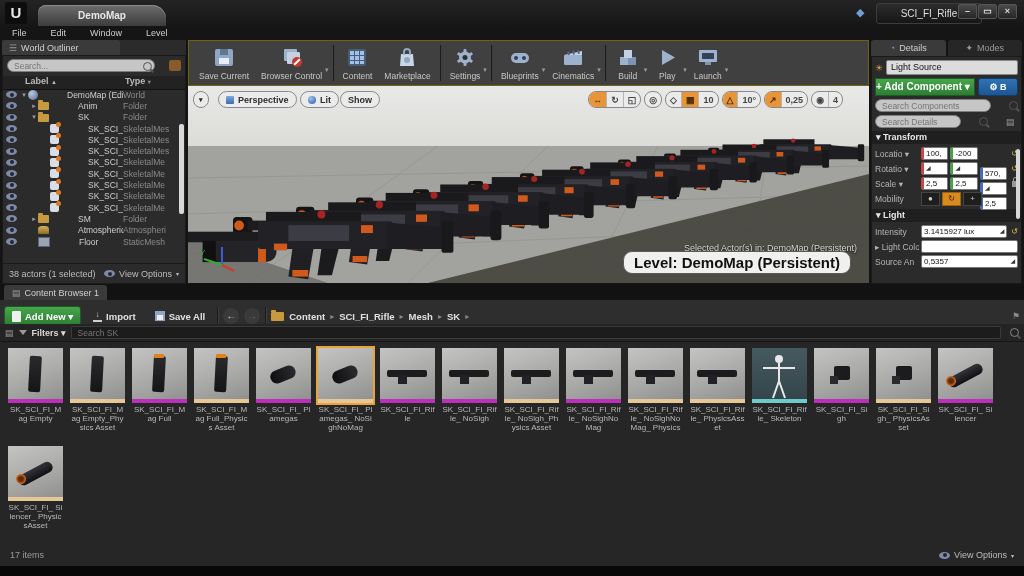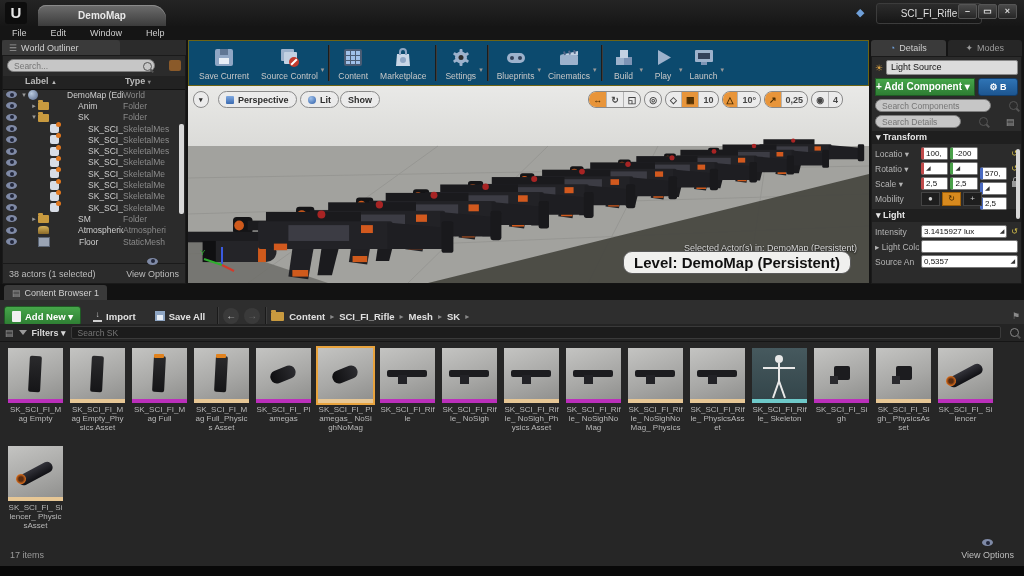--- a/index.html
+++ b/index.html
@@ -38,21 +38,21 @@
   .folder-i{width:11px;height:8px;background:#c89a3f;border-radius:1px;position:relative;margin-top:1px;}
   .folder-i::before{content:"";position:absolute;top:-2px;left:0;width:5px;height:2px;background:#c89a3f;border-radius:1px 1px 0 0;}
   .skm-i{width:9px;height:9px;background:#d8dde6;border-radius:2px;position:relative;}
   .skm-i::after{content:"";position:absolute;right:-2px;top:-2px;width:5px;height:5px;background:#e07820;border-radius:50%;}
   .world-i{width:10px;height:10px;background:radial-gradient(circle at 35% 35%,#b9c9de,#54678a);border-radius:50%;}
   .fog-i{width:11px;height:8px;background:linear-gradient(#d8b35a,#8a6a2a);border-radius:40% 40% 10% 10%;}
   .floor-i{width:10px;height:8px;background:#9aa4b4;border:1px solid #5a6474;}
   .wo-scroll{position:absolute;right:1px;top:68px;width:5px;height:90px;background:#d8d8d8;border-radius:2px;}
   .wo-footer{position:absolute;left:0;bottom:0;right:0;height:19px;border-top:1px solid #1a1a1a;display:flex;align-items:center;justify-content:space-between;padding:0 6px;color:#bdbdbd;}
   
-  #toolbar{left:188px;top:40px;width:681px;height:46px;background:#0c4a6e;border:1px solid #6d6414;box-sizing:border-box;display:flex;align-items:center;padding:15px 4px;}
+  #toolbar{left:188px;top:40px;width:681px;height:46px;background:#404040;border:1px solid #6d6414;box-sizing:border-box;display:flex;align-items:center;padding:15px 4px;}
   .tb-btn{display:flex;flex-direction:column;align-items:center;justify-content:center;height:42px;padding:0 6px;color:#c8c8c8;font-size:8.5px;gap:1px;}
   .tb-dd{color:#9a9a9a;font-size:7px;align-self:center;margin:14px 1px 0 -3px;}
   .tb-sep{width:1px;height:36px;background:#1c1c1c;margin:0 3px;box-shadow:1px 0 0 #3d3d3d;}
   
   #viewport{left:188px;top:86px;width:681px;height:197px;background:#888;overflow:hidden;}
   .vp-btn{position:absolute;height:15px;background:rgba(235,235,235,.92);border:1px solid #8a8a8a;border-radius:9px;color:#2d2d2d;font-size:9px;font-weight:bold;display:flex;align-items:center;padding:0 7px;gap:4px;}
   .vp-ico-cube{width:8px;height:8px;background:linear-gradient(#7fa8e0,#3a6ab0);border-radius:1px;}
   .vp-ico-sph{width:8px;height:8px;background:radial-gradient(circle at 35% 30%,#9fc0ea,#2d5ea8);border-radius:50%;}
   .snapbar{position:absolute;right:26px;top:5px;display:flex;gap:3px;align-items:center;}
   .snap-grp{display:flex;background:rgba(235,235,235,.92);border:1px solid #8a8a8a;border-radius:8px;overflow:hidden;height:15px;align-items:stretch;}
@@ -120,42 +120,42 @@
   .k-part::before{content:"";position:absolute;left:14px;top:20px;width:26px;height:13px;background:linear-gradient(90deg,#0e0e10,#2c2c30);border-radius:6px;transform:rotate(-22deg);}
   .k-rifle::before{content:"";position:absolute;left:7px;top:22px;width:40px;height:7px;background:#1c1c1f;border-radius:2px;}
   .k-rifle::after{content:"";position:absolute;left:18px;top:27px;width:9px;height:9px;background:#222226;}
   .k-scope::before{content:"";position:absolute;left:20px;top:18px;width:16px;height:14px;background:#1c1c1f;border-radius:2px;}
   .k-scope::after{content:"";position:absolute;left:16px;top:28px;width:8px;height:8px;background:#2a2a2e;}
   .k-sil::before{content:"";position:absolute;left:9px;top:22px;width:37px;height:11px;background:linear-gradient(#33333a,#101014);border-radius:5px;transform:rotate(-28deg);}
   .k-sil::after{content:"";position:absolute;left:8px;top:28px;width:10px;height:10px;background:radial-gradient(circle,#5a2c10 30%,#e0711e 70%);border-radius:50%;transform:rotate(-28deg);}
   .k-skel{background:linear-gradient(#46595e,#324449);}
   #cb-footer{position:absolute;left:0;top:260px;width:1024px;height:22px;display:flex;align-items:center;justify-content:space-between;padding:0 10px;box-sizing:border-box;color:#9a9a9a;}
   #bottom-strip{left:0;top:566px;width:1024px;height:10px;background:#080808;}
-  .vopts{display:flex;align-items:center;gap:4px;color:#bdbdbd;flex-direction:column;}
+  .vopts{display:flex;align-items:center;gap:4px;color:#bdbdbd;}
 </style>
 </head>
 <body>
 
 <div id="app">
 
   <div class="abs" id="titlebar">
     <div class="abs" id="ue-logo">U</div>
     <div class="abs" id="maptab">DemoMap</div>
     <div class="abs" id="fl-icon">◆</div>
     <div class="abs" id="fl-title">SCI_FI_Rifle</div>
     <div class="abs winbtn" style="left:958px;">–</div>
     <div class="abs winbtn" style="left:978px;">▭</div>
     <div class="abs winbtn" style="left:998px;">×</div>
   </div>
 
   <div class="abs" id="menubar">
     <span class="menu-item">File</span>
     <span class="menu-item">Edit</span>
     <span class="menu-item">Window</span>
-    <span class="menu-item">Help</span>
+    <span class="menu-item">Level</span>
   </div>
 
   <div class="abs panel" id="outliner">
     <div class="ptab" style="width:104px;">
       <span style="color:#9a9a9a;">☰</span>
       <span>World Outliner</span>
     </div>
     <div class="body">
       <input class="search abs" id="wo-search" placeholder="Search..." style="">
       <span class="abs" style="left:140px;top:6px;"><span class="mag-icon"></span></span>
@@ -285,21 +285,21 @@
         </svg>
       <span>Save Current</span>
     </div>
     <div class="tb-btn">
       <svg width="26" height="24">
           <rect x="5" y="3" width="13" height="12" rx="1" fill="#9db2cc"></rect>
           <rect x="8" y="6" width="13" height="12" rx="1" fill="#c3d1e2"></rect>
           <circle cx="18" cy="16" r="5" fill="#c23b2e"></circle>
           <rect x="14" y="15" width="8" height="2" fill="#fff" transform="rotate(-45 18 16)"></rect>
         </svg>
-      <span>Source Control</span>
+      <span>Browser Control</span>
     </div>
     <span class="tb-dd">▾</span>
     <div class="tb-sep"></div>
     <div class="tb-btn">
       <svg width="26" height="24">
           <rect x="4" y="3" width="18" height="17" rx="2" fill="#4a5c74"></rect>
           <g fill="#9fc0e8">
             <rect x="6" y="5" width="4" height="4"></rect>
             <rect x="11" y="5" width="4" height="4"></rect>
             <rect x="16" y="5" width="4" height="4"></rect>

